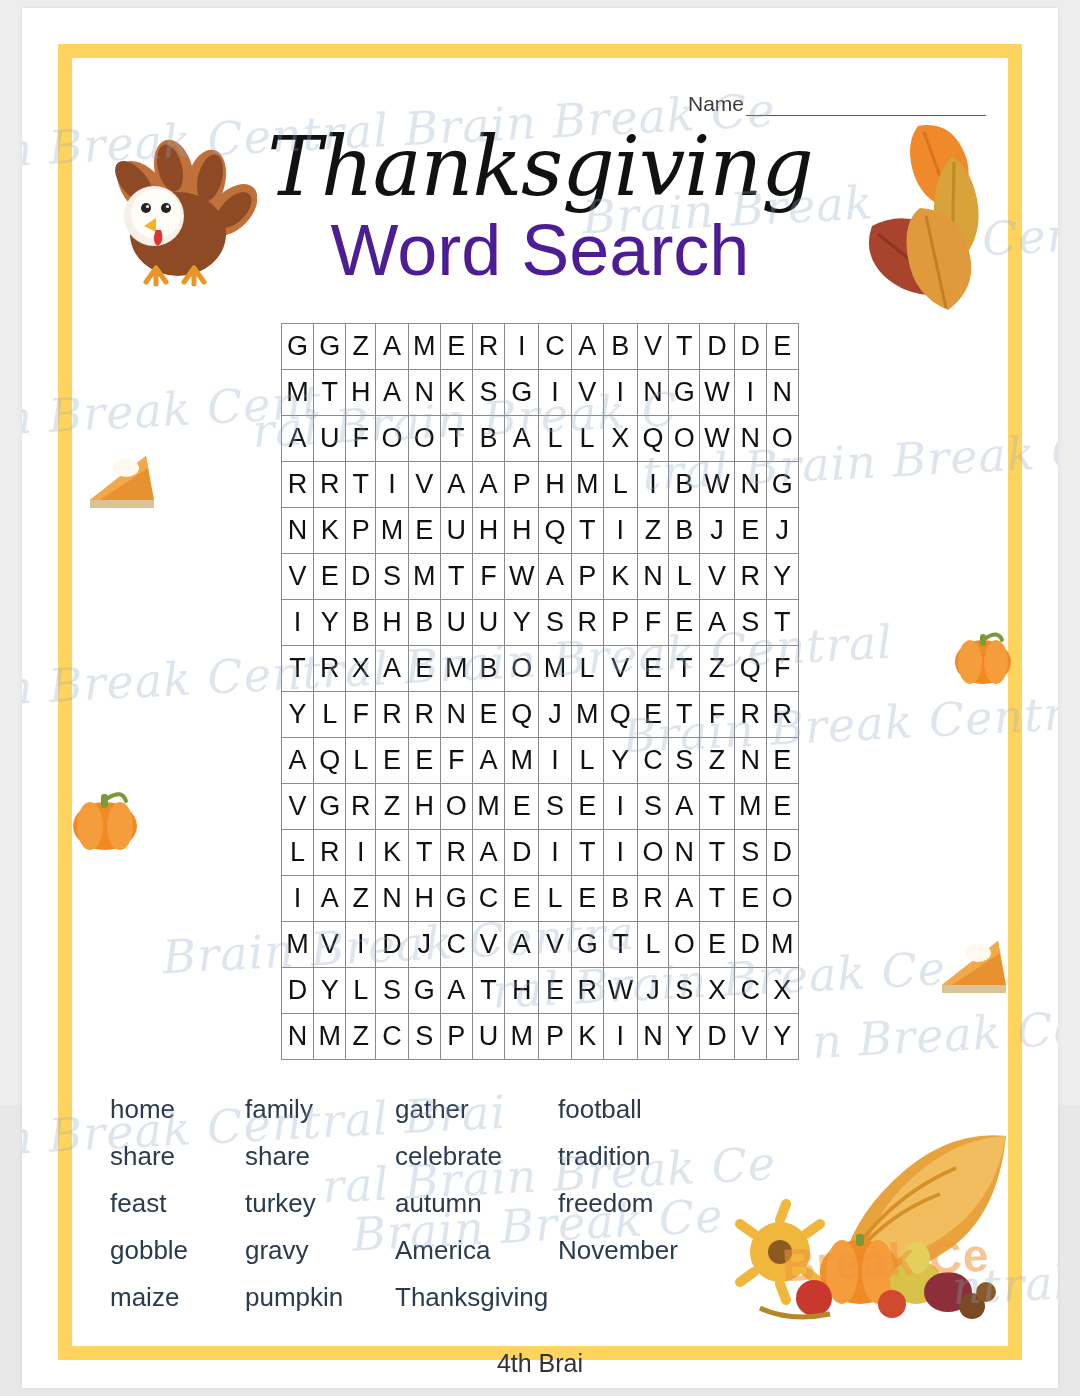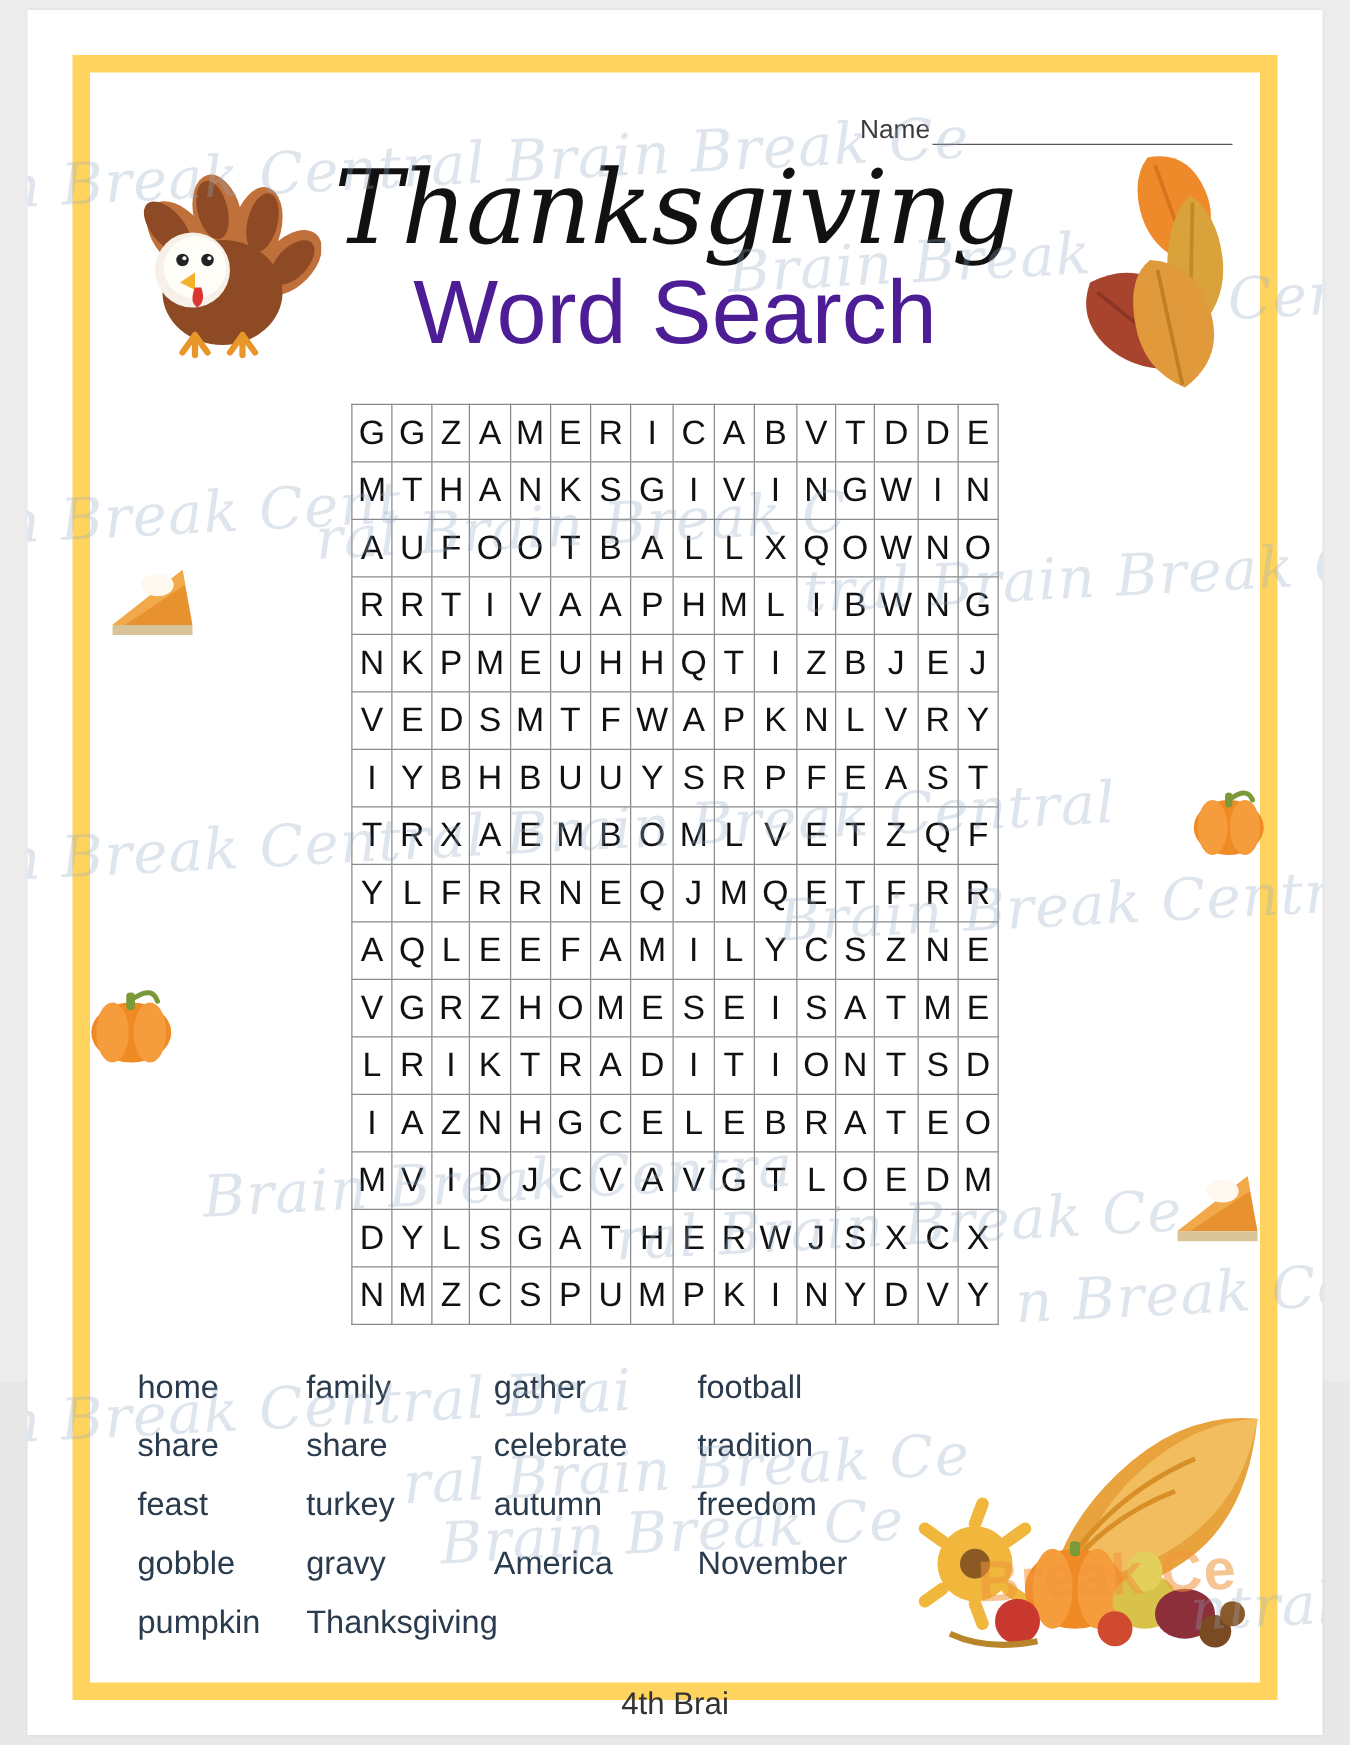--- a/index.html
+++ b/index.html
@@ -601,20 +601,21 @@
         <div class="word">celebrate</div>
         <div class="word">tradition</div>
         <div class="word">feast</div>
         <div class="word">turkey</div>
         <div class="word">autumn</div>
         <div class="word">freedom</div>
         <div class="word">gobble</div>
         <div class="word">gravy</div>
         <div class="word">America</div>
         <div class="word">November</div>
+        <div class="word">maize</div>
         <div class="word">pumpkin</div>
         <div class="word">Thanksgiving</div>
       </div>
 
     <div class="grade">4th Brai</div>
 
     <div class="watermarks" id="watermarks">
         <div class="wm" style="left: -20px; top: 95px; transform: rotate(-3deg);">n Break Central Brain Break Ce</div>
         <div class="wm" style="left: 560px; top: 175px; transform: rotate(-3deg);">Brain Break</div>
         <div class="wm" style="left: 960px; top: 200px; transform: rotate(-3deg);">Centra</div>

